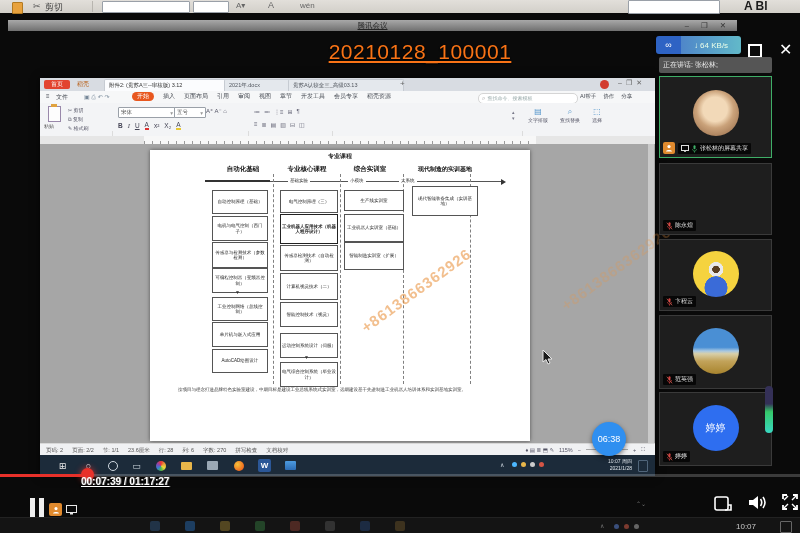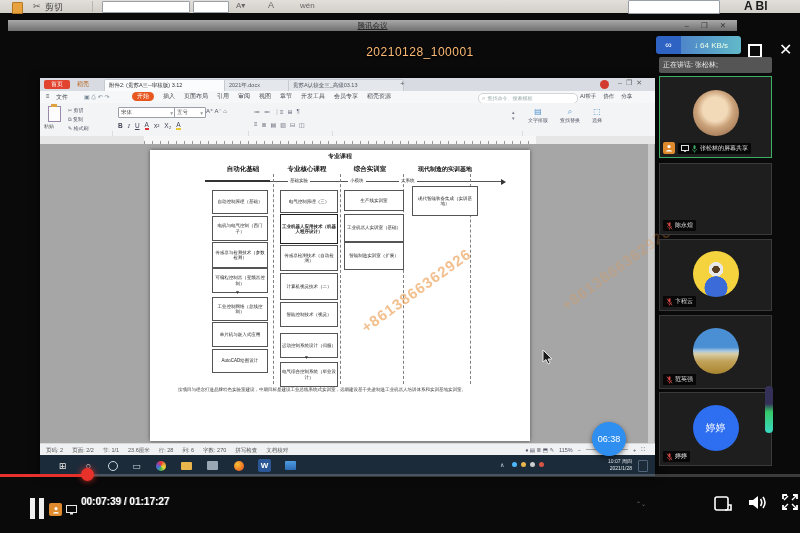--- a/index.html
+++ b/index.html
@@ -5,21 +5,21 @@
   html,body{margin:0;padding:0;background:#000;}
   #root{position:relative;width:800px;height:533px;overflow:hidden;background:#0a0a0a;
         font-family:"Liberation Sans","DejaVu Sans",sans-serif;-webkit-font-smoothing:antialiased;}
   .a{position:absolute;}
   .ctr{display:flex;align-items:center;justify-content:center;}
   .row{display:flex;align-items:center;}
   
   .topstrip{left:0;top:0;width:800px;height:13px;background:linear-gradient(#e2dfda,#d2cfc9);color:#3b3b3b;font-size:9px;}
   .inbox{background:#fff;border:1px solid #9aa0a8;border-radius:1px;}
   
-  .ptitle{color:#fdba74;font-size:12px;letter-spacing:.5px;text-shadow:0 1px 2px #000;}
+  .ptitle{color:#f97316;font-size:21px;letter-spacing:.5px;text-shadow:0 1px 2px #000;text-decoration:underline;}
   .wc{color:#fff;}
   .netbadge{border-radius:3px;overflow:hidden;display:flex;height:18px;box-shadow:0 0 3px rgba(0,0,0,.6);}
   .netbadge .lft{width:25px;background:#2e63c4;color:#fff;font-size:9px;display:flex;align-items:center;justify-content:center;}
   .netbadge .rgt{flex:1;background:linear-gradient(90deg,#4f86c9,#62b9c9);color:#eaffe9;font-size:8px;display:flex;align-items:center;justify-content:center;}
   
   .mtbar{background:linear-gradient(#a8a8a8,#707070);color:#262626;font-size:7.5px;text-decoration:underline;}
   
   .wps{left:40px;top:78px;width:615px;height:398px;background:#fff;box-shadow:0 0 8px rgba(0,0,0,.7);}
   .tabbar{left:0;top:0;width:615px;height:13px;background:#d8dce2;}
   .doctab{height:11px;background:#e4e8ed;border:1px solid #c6cbd2;border-bottom:none;border-radius:2px 2px 0 0;font-size:5.5px;color:#51565e;display:flex;align-items:center;padding:0 4px;white-space:nowrap;}
@@ -418,30 +418,46 @@
   <div class="a ctr" style="left:49px;top:503px;width:13px;height:13px;background:#e08a2e;border-radius:2px;">
     <svg width="8" height="8" viewBox="0 0 8 8">
         <circle cx="4" cy="2.6" r="1.6" fill="#fff"></circle>
         <path d="M1 7.6 C1 5.6 7 5.6 7 7.6 Z" fill="#fff"></path>
       </svg>
   </div>
   <svg class="a" style="left:66px;top:505px;" width="11" height="10" viewBox="0 0 11 10">
     <rect x="0.5" y="0.5" width="10" height="7" fill="none" stroke="#e8e8e8"></rect>
       <rect x="4" y="8" width="3" height="1.5" fill="#e8e8e8"></rect>
   </svg>
-  <span class="a timetxt" style="left:81px;top:496px;">00:07:39 / 01:17:27</span>
+  <span class="a timetxt" style="left:81px;top:476px;text-decoration:underline;">00:07:39 / 01:17:27</span>
 
   <svg class="a" style="left:714px;top:496px;" width="18" height="15" viewBox="0 0 18 15">
     <rect x="1" y="1" width="13" height="13" rx="2" fill="none" stroke="#fff" stroke-width="1.6"></rect>
     <path d="M14 9 L17 9 L17 14 L11 14" fill="none" stroke="#fff" stroke-width="1.6"></path>
   </svg>
   <svg class="a" style="left:748px;top:494px;" width="19" height="17" viewBox="0 0 19 17">
     <path d="M1 6 L5 6 L10 2 L10 15 L5 11 L1 11 Z" fill="#fff"></path>
     <path d="M12.5 5 q2.5 3.5 0 7" stroke="#fff" stroke-width="1.6" fill="none"></path>
     <path d="M15 3 q4 5.5 0 11" stroke="#fff" stroke-width="1.6" fill="none"></path>
   </svg>
   <svg class="a" style="left:782px;top:494px;" width="16" height="16" viewBox="0 0 16 16">
     <path d="M1 5 L1 1 L5 1 M11 1 L15 1 L15 5 M15 11 L15 15 L11 15 M5 15 L1 15 L1 11" fill="none" stroke="#fff" stroke-width="1.8"></path>
     <path d="M2 6 L6 2 M14 2 L10 6 M14 14 L10 10 M2 14 L6 10" stroke="#fff" stroke-width="1.4"></path>
   </svg>
 
+  <div class="a vtask">
+    <div class="vti" style="left:150px;background:#3a6ea5;"></div>
+    <div class="vti" style="left:185px;background:#2d8cf0;"></div>
+    <div class="vti" style="left:220px;background:#c8a23a;"></div>
+    <div class="vti" style="left:255px;background:#3f9e4d;"></div>
+    <div class="vti" style="left:290px;background:#b85040;"></div>
+    <div class="vti" style="left:325px;background:#6a6a6a;"></div>
+    <div class="vti" style="left:360px;background:#2b5797;"></div>
+    <div class="vti" style="left:395px;background:#8a6a30;"></div>
+    <span class="a" style="left:600px;top:4px;font-size:6px;color:#777;">∧</span>
+    <span class="a" style="left:614px;top:6px;width:5px;height:5px;border-radius:50%;background:#4a68a8;opacity:.7;"></span>
+    <span class="a" style="left:624px;top:6px;width:5px;height:5px;border-radius:50%;background:#a84a3a;opacity:.7;"></span>
+    <span class="a" style="left:634px;top:6px;width:5px;height:5px;border-radius:50%;background:#888;opacity:.7;"></span>
+    <span class="a" style="left:736px;top:4px;font-size:8px;color:#c8c8c8;">10:07</span>
+    <div class="a" style="left:780px;top:3px;width:10px;height:10px;border:1px solid #666;border-radius:1px;"></div>
+  </div>
 
 </div>
 
 </body></html>

